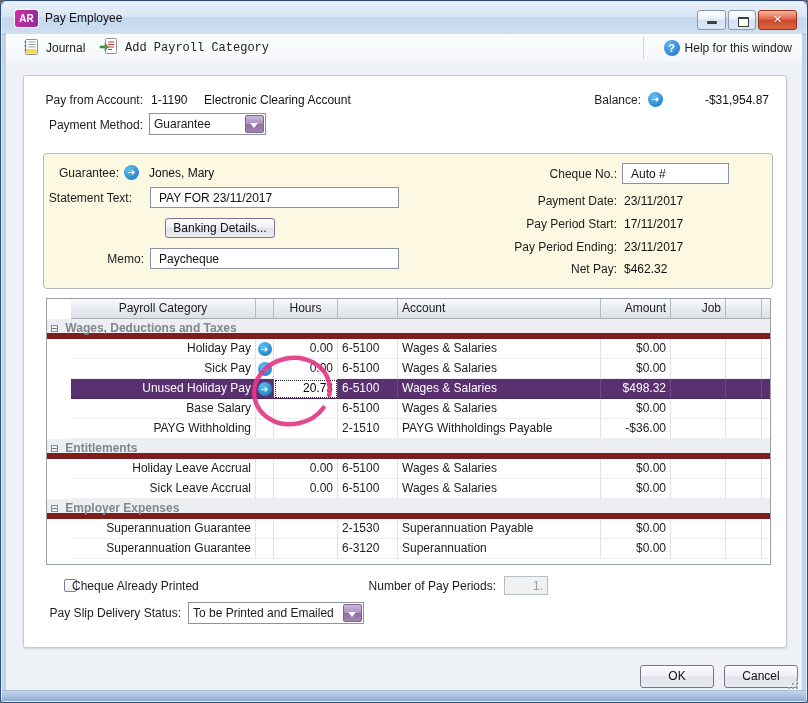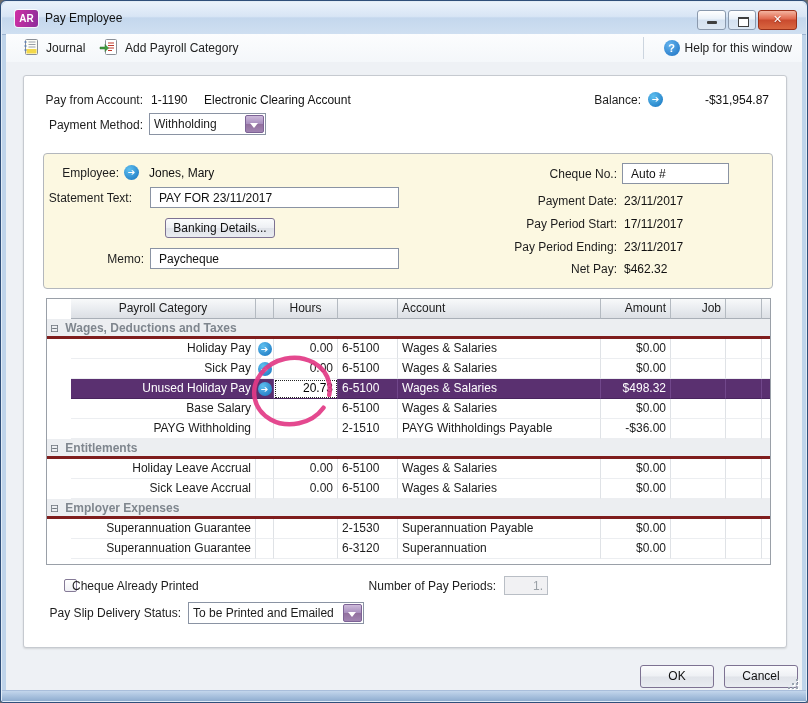--- a/index.html
+++ b/index.html
@@ -53,21 +53,21 @@
   
   .ptable { position:absolute; left:45px; top:297px; width:725px; height:267px; border:1px solid #9aa0a8; box-sizing:border-box; background:#fff; overflow:hidden; }
   .thead, .trow, .grow { white-space:nowrap; font-size:12px;padding-left:24px; }
   .tc { display:inline-block; box-sizing:border-box; height:20px; line-height:19px; padding:0 4px; border-right:1px solid #dfe2e6; border-bottom:1px solid #eceef1; overflow:hidden; vertical-align:top; }
   .tc.h { background:linear-gradient(#f8f9fa,#e8ebef 55%,#dcdfe4); border-right:1px solid #b4bac1; border-bottom:1px solid #a9afb7; color:#1c1c1c; }
   .c0{width:185px;text-align:right;} .c1{width:18px;text-align:center;padding:0;}
   .c2{width:64px;text-align:right;} .c3{width:60px;} .c4{width:203px;}
   .c5{width:70px;text-align:right;} .c6{width:55px;text-align:right;}
   .c7{width:36px;} .c8{width:32px;border-right:none;}
   .h.c0,.h.c2{text-align:center;} .h.c5,.h.c6{text-align:right;}
-  .grow { height:20px; line-height:19px; background:#eceef1; border-bottom:3px solid #7f1d1d; color:#7f868e; font-weight:bold; padding-left:3px; box-sizing:border-box; }
+  .grow { height:20px; line-height:19px; background:#eceef1; border-bottom:6px solid #7f1d1d; color:#7f868e; font-weight:bold; padding-left:3px; box-sizing:border-box; }
   .collapse { display:inline-block; width:12px; color:#6f767e; font-weight:normal; font-size:11px; }
   .sel .tc { background:#5a3070; color:#fff; border-right-color:#71478b; border-bottom-color:#49255e; }
   .focus-cell { background:#fff !important; color:#000 !important; outline:1px dotted #222; outline-offset:-2px; }
 
   
   .checkbox { position:absolute; width:13px; height:13px; box-sizing:border-box; border:1px solid #857a97; border-radius:2px; background:linear-gradient(#ffffff,#f0f0f5); }
   .dis-input { position:absolute; box-sizing:border-box; border:1px solid #b9bec5; background:#f1f1f3; color:#9aa0a6; text-align:right; padding:0 4px; height:19px; line-height:18px; font-size:12px; }
 
   .grip { position:absolute; right:9px; bottom:13px; width:10px; height:10px; }
   .grip i { position:absolute; width:2px; height:2px; background:#9aa4b0; box-shadow:1px 1px 0 #fff; }
@@ -97,21 +97,21 @@
         <rect x="3.5" y="1.5" width="12" height="15" rx="1" fill="#fdfdf6" stroke="#8a8f96"></rect>
         <rect x="4.5" y="11" width="10" height="4.5" fill="#f3d84a"></rect>
         <line x1="6.5" y1="4" x2="13.5" y2="4" stroke="#9aa0a8"></line>
         <line x1="6.5" y1="6.5" x2="13.5" y2="6.5" stroke="#9aa0a8"></line>
         <line x1="6.5" y1="9" x2="13.5" y2="9" stroke="#9aa0a8"></line>
         <circle cx="3.5" cy="4" r="1.1" fill="#5f7fb4"></circle>
         <circle cx="3.5" cy="8" r="1.1" fill="#5f7fb4"></circle>
         <circle cx="3.5" cy="12" r="1.1" fill="#5f7fb4"></circle>
       </svg><span class="tool-label">Journal</span>
     </div>
-    <div class="tool-item" style="left:93px;">
+    <div class="tool-item" style="left:93px;font-family:Liberation Mono, monospace;">
       <svg class="mini-icon" width="20" height="18" viewBox="0 0 20 18">
         <rect x="6.5" y="1.5" width="11" height="15" rx="1" fill="#ffffff" stroke="#8a8f96"></rect>
         <line x1="9" y1="5" x2="15" y2="5" stroke="#c0392b"></line>
         <line x1="9" y1="7.5" x2="15" y2="7.5" stroke="#c0392b"></line>
         <line x1="9" y1="10" x2="15" y2="10" stroke="#c0392b"></line>
         <line x1="9" y1="12.5" x2="13" y2="12.5" stroke="#c0392b"></line>
         <path d="M1 9 L6 9 L6 6.5 L9.5 10 L6 13.5 L6 11 L1 11 Z" fill="#3f9e3f" stroke="#2c6e2c" stroke-width="0.5"></path>
       </svg><span class="tool-label">Add Payroll Category</span>
     </div>
     <div class="tb-divider"></div>
@@ -126,26 +126,26 @@
 
   <div class="lbl ra" style="left:42px; top:92px; width:100px;">Pay from Account:</div>
   <div class="val" style="left:150px; top:92px;">1-1190</div>
   <div class="val" style="left:203px; top:92px;">Electronic Clearing Account</div>
   <div class="lbl ra" style="left:540px; top:92px; width:100px;">Balance:</div>
   <span class="detail-arrow" style="position:absolute; left:647px; top:91px;">➔</span>
   <div class="val ra" style="left:660px; top:92px; width:108px;">-$31,954.87</div>
 
   <div class="lbl ra" style="left:42px; top:117px; width:100px;">Payment Method:</div>
   <div class="combo" style="left:148px; top:112px; width:117px;">
-    <span class="txt">Withholding</span>
+    <span class="txt">Guarantee</span>
     <span class="btn"></span>
   </div>
 
   <div class="emp-box"></div>
-  <div class="lbl ra" style="left:45px; top:165px; width:73px;">Employee:</div>
+  <div class="lbl ra" style="left:45px; top:165px; width:73px;">Guarantee:</div>
   <span class="detail-arrow" style="position:absolute; left:123px; top:164px;">➔</span>
   <div class="val" style="left:148px; top:165px;">Jones, Mary</div>
 
   <div class="lbl ra" style="left:33px; top:190px; width:98px;">Statement Text:</div>
   <input class="tinput" style="left: 149px; top: 186px; width: 249px;" readonly="" value="PAY FOR 23/11/2017">
 
   <div class="pushbtn" style="left:152px; top:217px; width:110px; height:20px; line-height:19px;">Banking Details...</div>
 
   <div class="lbl ra" style="left:45px; top:251px; width:98px;">Memo:</div>
   <input class="tinput" style="left: 149px; top: 247px; width: 249px;" readonly="" value="Paycheque">

